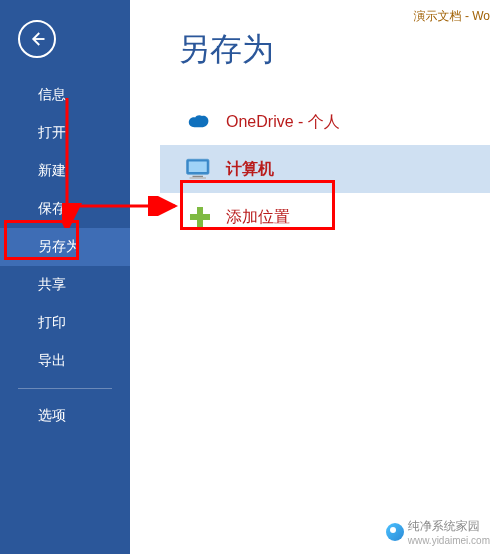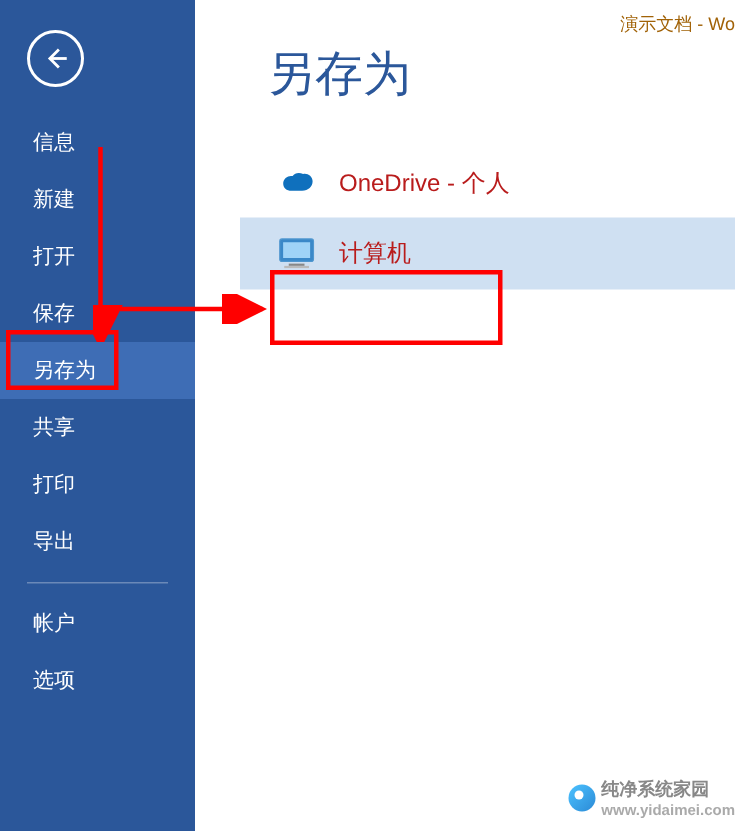--- a/index.html
+++ b/index.html
@@ -2,67 +2,66 @@
 <html><head>
   <meta charset="utf-8">
   <style>
     * { margin: 0; padding: 0; box-sizing: border-box; font-family: "Microsoft YaHei", sans-serif; }
     body { width: 500px; height: 554px; display: flex; overflow: hidden; position: relative; background: #fff; }
 
     .sidebar { width: 130px; background: #2b579a; color: #fff; display: flex; flex-direction: column; padding-top: 12px; height: 100%; }
 
     .back-btn { width: 38px; height: 38px; border: 2px solid #fff; border-radius: 50%; margin: 8px 0 18px 18px; display: flex; align-items: center; justify-content: center; cursor: pointer; }
 
-    .nav-item { padding: 10px 0 10px 22px; font-size: 14px; cursor: pointer; }
+    .nav-item { padding: 10px 0 10px 38px; font-size: 14px; cursor: pointer; }
     .nav-item.selected { background: #3e6db5; }
 
     .divider { height: 1px; background: rgba(255,255,255,0.3); margin: 8px 18px; }
 
     .main { flex: 1; background: #fff; padding: 28px 0 0 0; position: relative; }
 
     .title-bar { position: absolute; top: 8px; right: 10px; font-size: 12px; color: #a16207; }
 
     .heading { font-size: 32px; color: #2b579a; margin-left: 48px; margin-bottom: 28px; font-weight: 400; }
 
     .option-row { display: flex; align-items: center; padding: 12px 0 12px 18px; margin-left: 30px; margin-right: 10px; cursor: pointer; }
-    .option-row.selected { background: #cfe0f2; }
+    .option-row.selected { background: #cfe0f2; font-weight: bold; }
     .option-row .icon-slot { width: 44px; display: flex; align-items: center; justify-content: center; }
     .option-row .label { font-size: 16px; color: #b91c1c; margin-left: 4px; }
 
     .highlight-saveas { position: absolute; left: 4px; top: 220px; width: 75px; height: 40px; border: 3px solid #ff0000; pointer-events: none; }
     .highlight-computer { position: absolute; left: 180px; top: 180px; width: 155px; height: 50px; border: 3px solid #ff0000; pointer-events: none; }
 
     .arrow { position: absolute; left: 62px; top: 98px; pointer-events: none; }
     .arrow2 { position: absolute; left: 80px; top: 196px; pointer-events: none; }
 
-    .watermark { position: absolute; right: 10px; bottom: 8px; display: flex; align-items: center; font-size: 12px; color: #888; font-weight: bold; }
+    .watermark { position: absolute; right: 10px; bottom: 8px; display: flex; align-items: center; font-size: 12px; color: #888; }
     .watermark .logo { width: 18px; height: 18px; border-radius: 50%; background: linear-gradient(135deg,#4cc2ff,#2b8ad6); margin-right: 4px; position: relative; }
     .watermark .logo::after { content: ""; position: absolute; width: 6px; height: 6px; background: #fff; border-radius: 50%; top: 4px; left: 4px; }
     .watermark .url { display: block; font-size: 10px; color: #aaa; }
   </style>
 </head>
 <body>
 
 <div class="sidebar">
   <div class="back-btn">
     <svg width="18" height="18" viewBox="0 0 24 24" fill="none" stroke="#fff" stroke-width="2.5">
       <polyline points="15 4 7 12 15 20"></polyline>
         <line x1="7" y1="12" x2="22" y2="12"></line>
     </svg>
   </div>
   <div class="nav-item"><span>信息</span></div>
+  <div class="nav-item"><span>打开</span></div>
   <div class="nav-item"><span>新建</span></div>
-  <div class="nav-item"><span>打开</span></div>
   <div class="nav-item"><span>保存</span></div>
   <div class="nav-item selected"><span>另存为</span></div>
   <div class="nav-item"><span>共享</span></div>
   <div class="nav-item"><span>打印</span></div>
   <div class="nav-item"><span>导出</span></div>
   <div class="divider"></div>
-  <div class="nav-item"><span>帐户</span></div>
   <div class="nav-item"><span>选项</span></div>
 </div>
 
 <div class="main">
   <div class="title-bar">演示文档 - Wo</div>
   <h1 class="heading">另存为</h1>
 
   <div class="option-row">
     <span class="icon-slot">
       <svg width="28" height="18" viewBox="0 0 40 24">
@@ -77,20 +76,29 @@
       <svg width="30" height="24" viewBox="0 0 40 30">
           <rect x="2" y="2" width="30" height="20" rx="2" fill="#3a88c8" stroke="#5097cf" stroke-width="1"></rect>
           <rect x="5" y="5" width="24" height="14" fill="#9fd3f7"></rect>
           <rect x="10" y="24" width="14" height="2" fill="#888"></rect>
           <rect x="6" y="26" width="22" height="2" fill="#bbb"></rect>
         </svg>
     </span>
     <span class="label">计算机</span>
   </div>
 
+  <div class="option-row">
+    <span class="icon-slot">
+      <svg width="24" height="24" viewBox="0 0 24 24">
+          <rect x="9" y="2" width="6" height="20" fill="#7fba42"></rect>
+          <rect x="2" y="9" width="20" height="6" fill="#7fba42"></rect>
+        </svg>
+    </span>
+    <span class="label">添加位置</span>
+  </div>
 </div>
 
 <div class="highlight-saveas"></div>
 <div class="highlight-computer"></div>
 
 <svg class="arrow" width="40" height="130">
   <defs>
       <marker id="ah1" markerWidth="10" markerHeight="10" refX="5" refY="5" orient="auto">
         <path d="M0,0 L10,5 L0,10 z" fill="#ff0000"></path>
       </marker>

